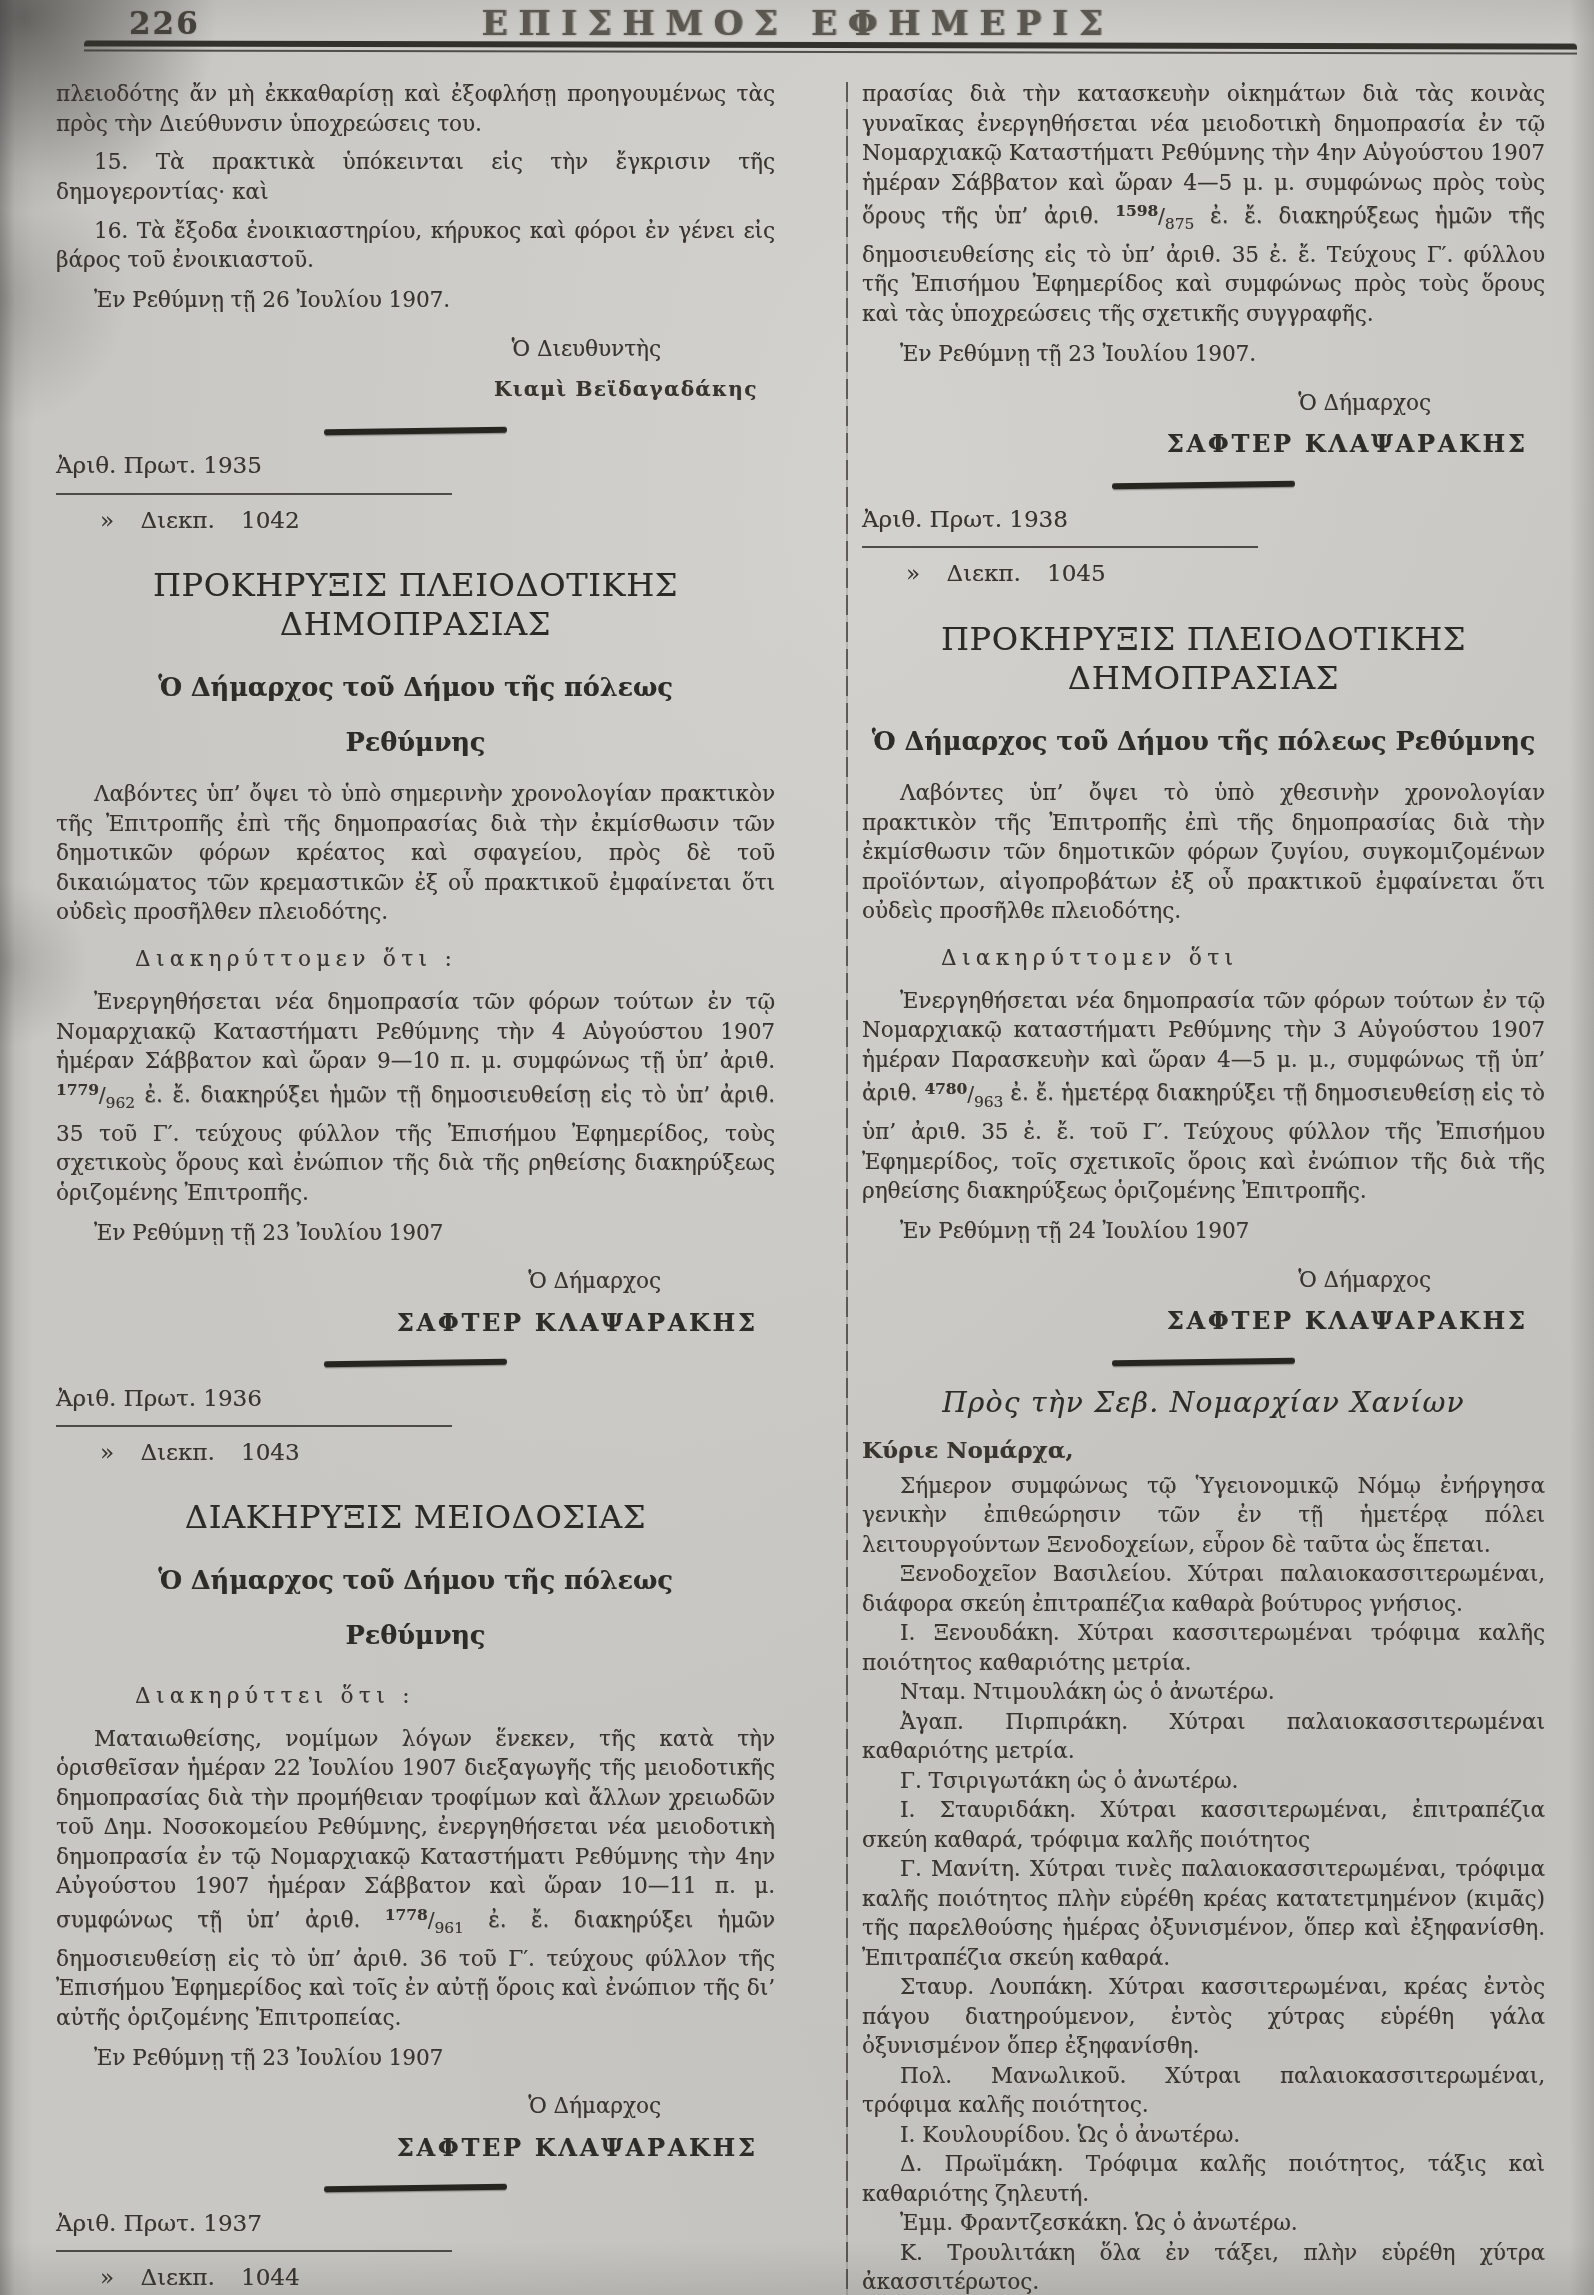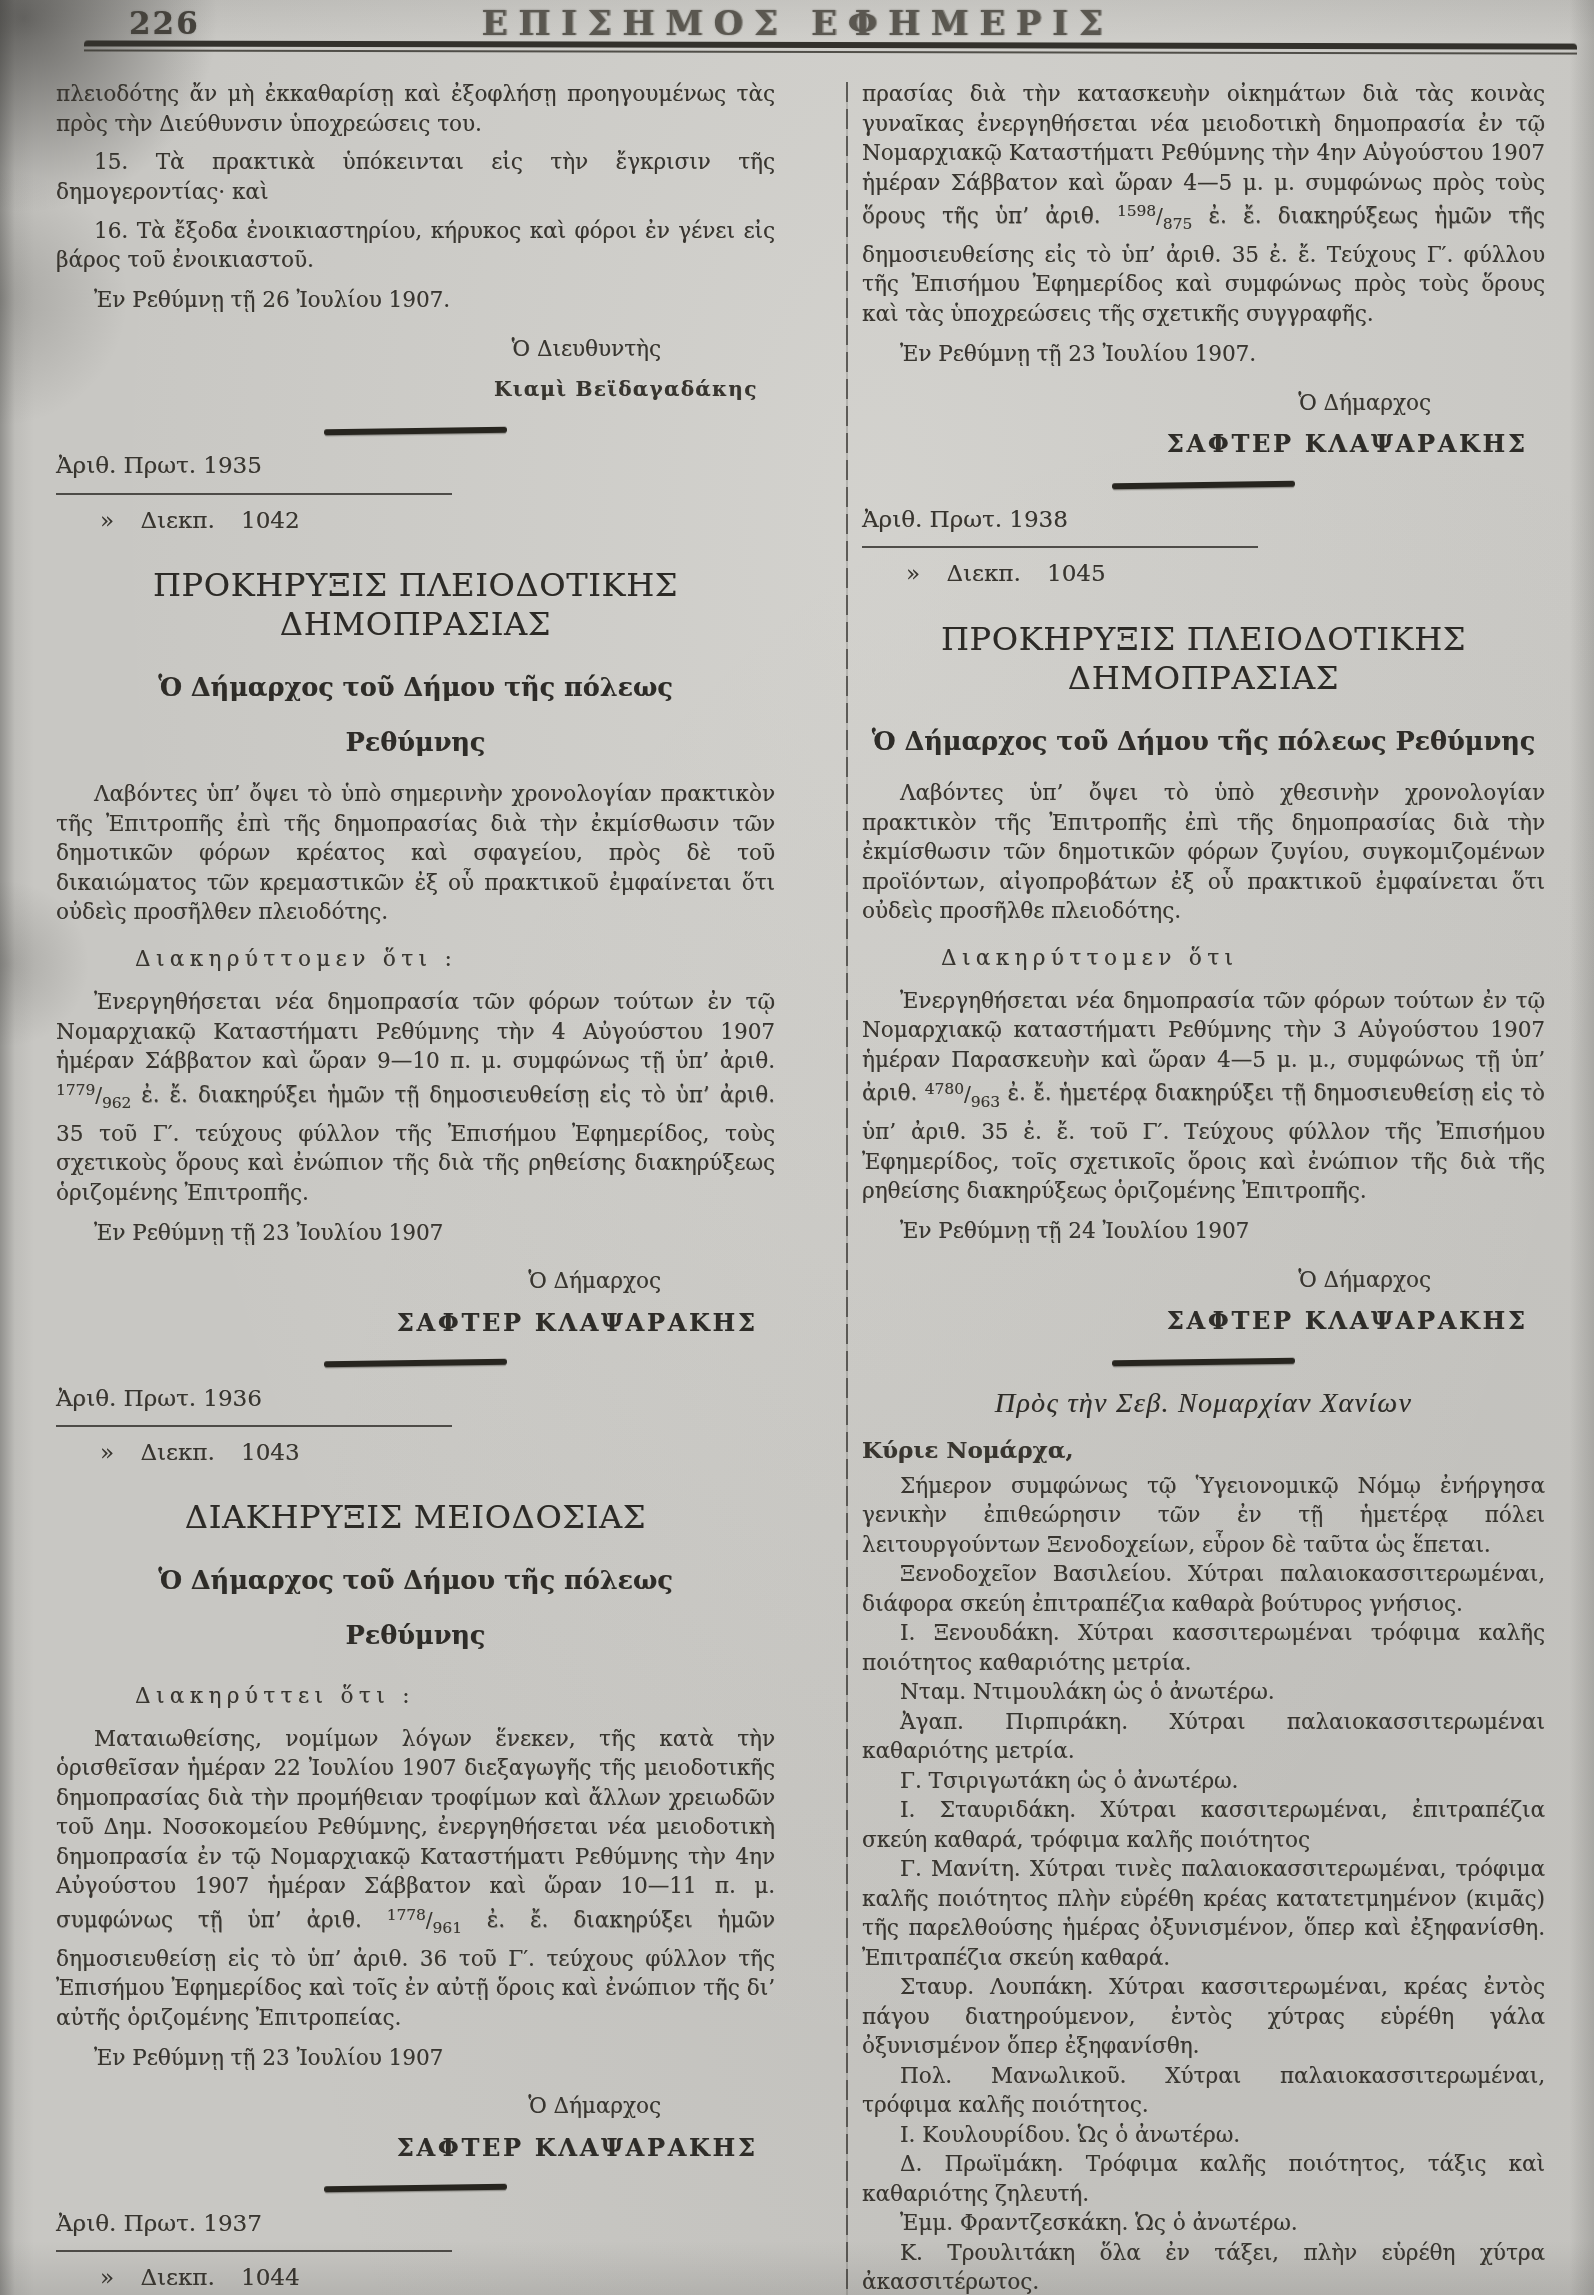--- a/index.html
+++ b/index.html
@@ -74,27 +74,27 @@
     margin:31px 0 6.7px;color:#2c2a26;line-height:39px;text-indent:0;
   }
   .art-sub{
     font-size:25.5px;font-weight:700;text-align:center;line-height:55px;
     margin:16px auto 9.4px;max-width:517px;color:#2e2c28;text-indent:0;
   }
   .art-sub-wide{max-width:671px;}
   .decl{margin:17.4px 0 13.4px 79px;letter-spacing:5.4px;text-align:left;}
   .report-heading{
     font-style:italic;font-size:28px;font-weight:400;text-align:center;
-    margin:23px 0 17.4px;color:#2e2c28;letter-spacing:1.3px;font-family:Liberation Serif, serif;
+    margin:23px 0 17.4px;color:#2e2c28;letter-spacing:1.3px;
   }
   .salutation{font-weight:700;font-size:23px;margin:5.4px 0 6.7px 0;text-align:left;}
   .entry{text-indent:38px;}
   
   .frac{white-space:nowrap;}
-  .fr-n{font-size:15.4px;vertical-align:7.4px;}
+  .fr-n{font-size:15.4px;vertical-align:7.4px;font-weight:bold;}
   .fr-s{font-size:20px;}
   .fr-d{font-size:15.4px;vertical-align:-6px;}
   .mt{margin-top:9.4px;}
 </style>
 </head>
 <body>
 
 <div class="page">
 
   <div class="pagenum">226</div>

